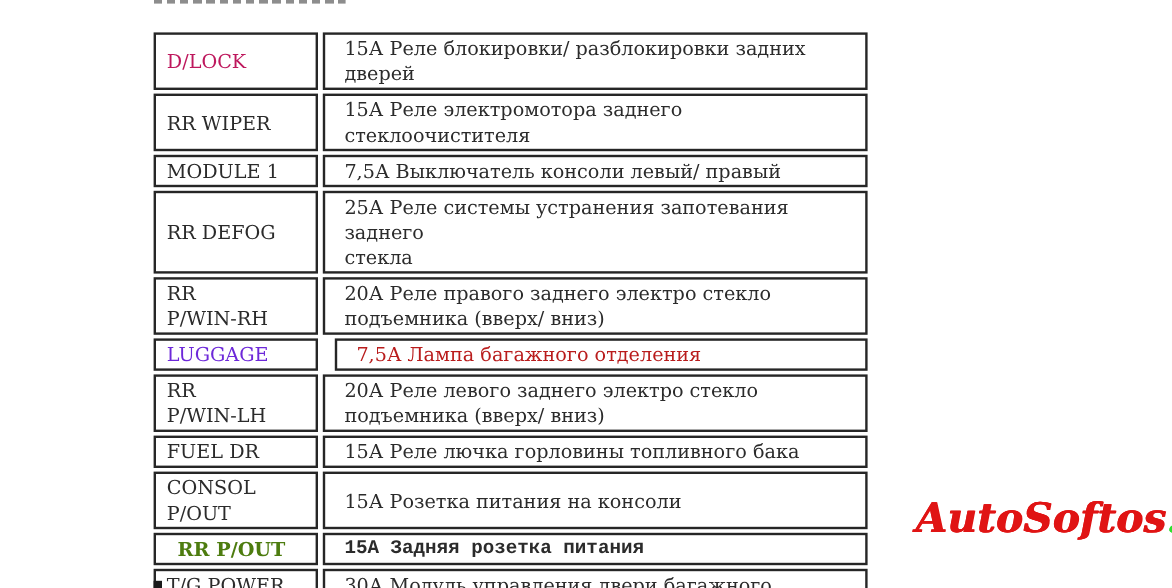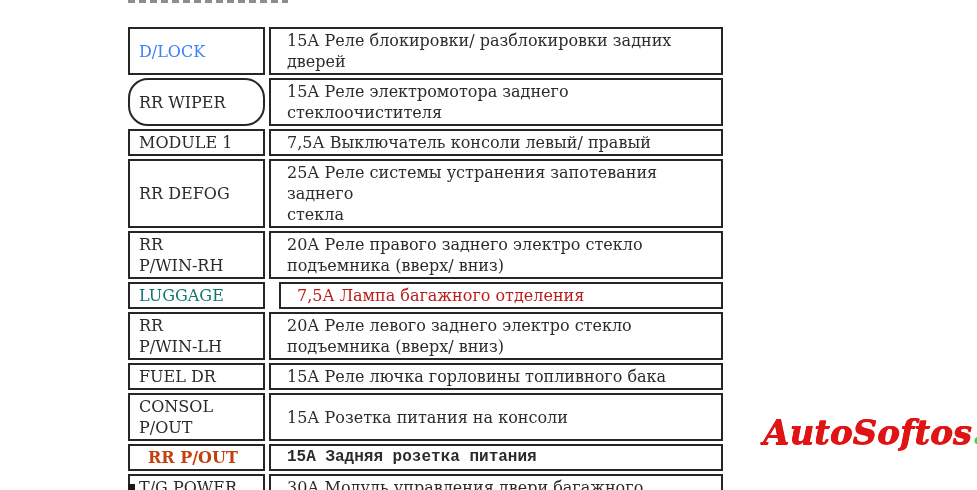--- a/index.html
+++ b/index.html
@@ -92,45 +92,45 @@
     margin-top: 0px;
     text-shadow: 0.6px 0 currentColor, 0 0.6px currentColor;
   }
 </style>
 </head>
 <body>
 
 <div class="heading-remnant"></div>
 
 <div class="fusetable">
-    <div class="cell label" style="border-color: rgb(38, 38, 38); color: #3b82f6;">D/LOCK</div>
+    <div class="cell label" style="border-color: rgb(38, 38, 38); color: #be185d;">D/LOCK</div>
     <div class="cell desc" style="border-color: rgb(38, 38, 38); color: rgb(43, 43, 43);">15А Реле блокировки/ разблокировки задних
 дверей</div>
-    <div class="cell label" style="border-color: rgb(38, 38, 38); color: rgb(43, 43, 43); border-radius: 20px;">RR WIPER</div>
+    <div class="cell label" style="border-color: rgb(38, 38, 38); color: rgb(43, 43, 43);">RR WIPER</div>
     <div class="cell desc" style="border-color: rgb(38, 38, 38); color: rgb(43, 43, 43);">15А Реле электромотора заднего стеклоочистителя</div>
     <div class="cell label" style="border-color: rgb(38, 38, 38); color: rgb(43, 43, 43);">MODULE 1</div>
     <div class="cell desc" style="border-color: rgb(38, 38, 38); color: rgb(43, 43, 43);">7,5А Выключатель консоли левый/ правый</div>
     <div class="cell label" style="border-color: rgb(38, 38, 38); color: rgb(43, 43, 43);">RR DEFOG</div>
     <div class="cell desc" style="border-color: rgb(38, 38, 38); color: rgb(43, 43, 43);">25А Реле системы устранения запотевания заднего
 стекла</div>
     <div class="cell label" style="border-color: rgb(38, 38, 38); color: rgb(43, 43, 43);">RR
 P/WIN-RH</div>
     <div class="cell desc" style="border-color: rgb(38, 38, 38); color: rgb(43, 43, 43);">20А Реле правого заднего электро стекло
 подъемника (вверх/ вниз)</div>
-    <div class="cell label" style="border-color: rgb(38, 38, 38); color: #0f766e;">LUGGAGE</div>
+    <div class="cell label" style="border-color: rgb(38, 38, 38); color: #6d28d9;">LUGGAGE</div>
     <div class="cell desc" style="border-color: rgb(38, 38, 38); color: #b91c1c; margin-left: 10px;">7,5А Лампа багажного отделения</div>
     <div class="cell label" style="border-color: rgb(38, 38, 38); color: rgb(43, 43, 43);">RR
 P/WIN-LH</div>
     <div class="cell desc" style="border-color: rgb(38, 38, 38); color: rgb(43, 43, 43);">20А Реле левого заднего электро стекло
 подъемника (вверх/ вниз)</div>
     <div class="cell label" style="border-color: rgb(38, 38, 38); color: rgb(43, 43, 43);">FUEL DR</div>
     <div class="cell desc" style="border-color: rgb(38, 38, 38); color: rgb(43, 43, 43); text-align: right;">15А Реле лючка горловины топливного бака</div>
     <div class="cell label" style="border-color: rgb(38, 38, 38); color: rgb(43, 43, 43);">CONSOL P/OUT</div>
     <div class="cell desc" style="border-color: rgb(38, 38, 38); color: rgb(43, 43, 43);">15А Розетка питания на консоли</div>
-    <div class="cell label bold" style="border-color: rgb(38, 38, 38); color: #c2410c; padding-left: 18px;">RR P/OUT</div>
+    <div class="cell label bold" style="border-color: rgb(38, 38, 38); color: #4d7c0f; padding-left: 18px;">RR P/OUT</div>
     <div class="cell desc bold" style="border-color: rgb(38, 38, 38); color: rgb(43, 43, 43); font-family: Liberation Mono, monospace;">15А Задняя розетка питания</div>
     <div class="cell label" style="border-color: rgb(38, 38, 38); color: rgb(43, 43, 43);">T/G POWER
 LATCH</div>
     <div class="cell desc" style="border-color: rgb(38, 38, 38); color: rgb(43, 43, 43);">30А Модуль управления двери багажного
 отделения</div>
   </div>
 
 <div class="nextrow-stub"></div>
 
 <div class="watermark">

